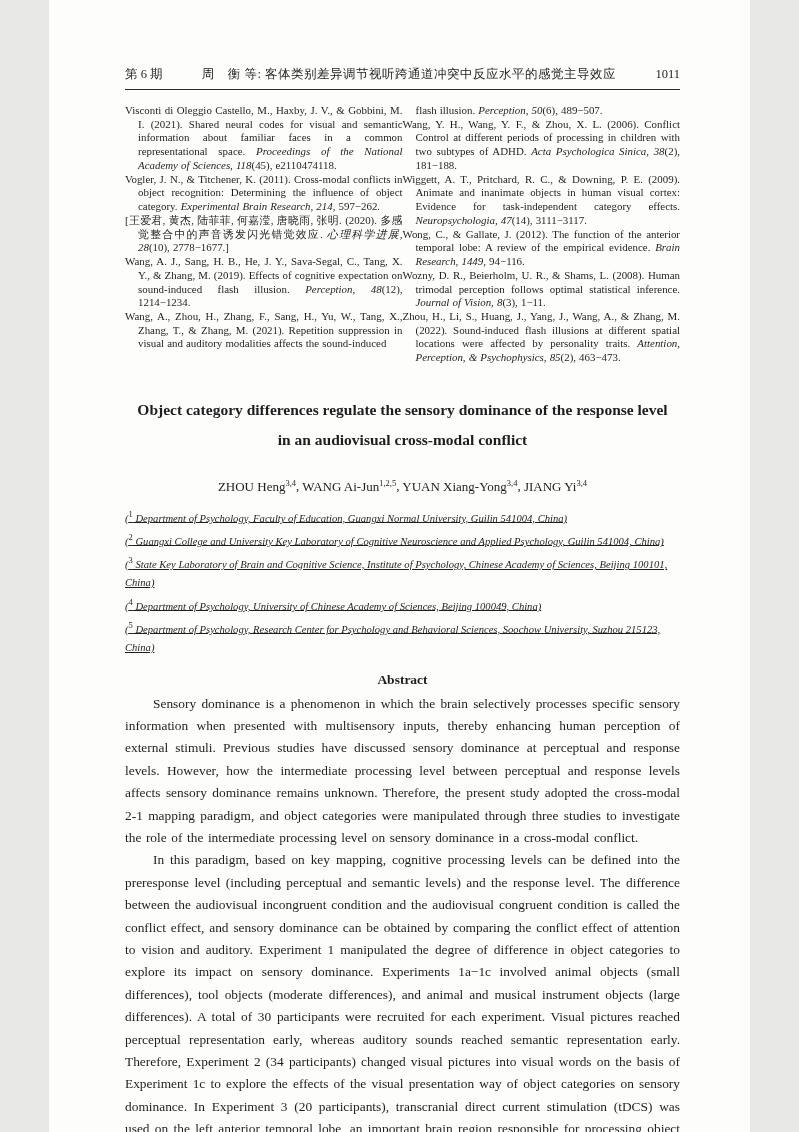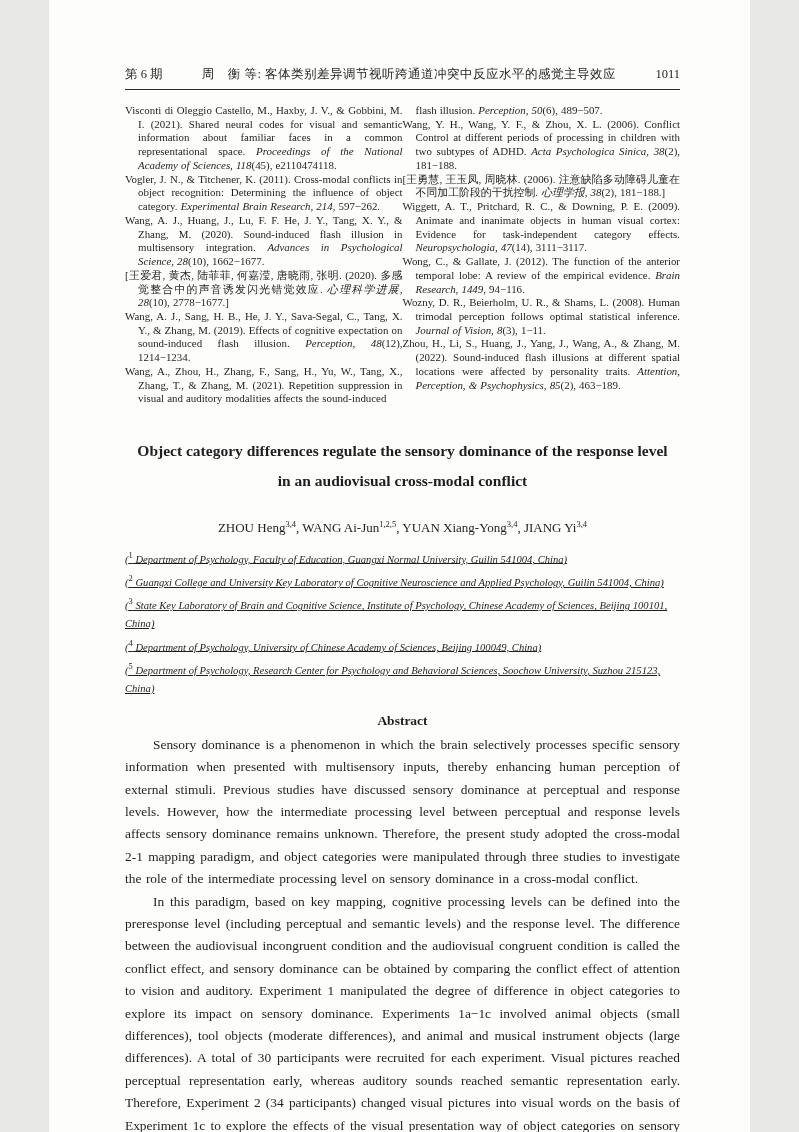--- a/index.html
+++ b/index.html
@@ -88,33 +88,31 @@
   <div class="running-head">
     <span>第 6 期</span>
     <span class="center">周　衡 等: 客体类别差异调节视听跨通道冲突中反应水平的感觉主导效应</span>
     <span>1011</span>
   </div>
 
   <div class="refs">
     <div class="col" id="refs-left">
         <p class="ref"><span>Visconti di Oleggio Castello, M., Haxby, J. V., &amp; Gobbini, M. I. (2021). Shared neural codes for visual and semantic information about familiar faces in a common representational space. </span><i>Proceedings of the National Academy of Sciences, 118</i><span>(45), e2110474118.</span></p>
         <p class="ref"><span>Vogler, J. N., &amp; Titchener, K. (2011). Cross-modal conflicts in object recognition: Determining the influence of object category. </span><i>Experimental Brain Research, 214</i><span>, 597−262.</span></p>
-        <p class="ref"><span>Wang, A. J., Huang, J., Lu, F. F. He, J. Y., Tang, X. Y., &amp; Zhang, M. (2020). Sound-induced flash illusion in multisensory integration. </span><i>Advances in Psychological Science, 28</i><span>(10), 1662−1677.</span></p>
         <p class="ref"><span>[王爱君, 黄杰, 陆菲菲, 何嘉滢, 唐晓雨, 张明. (2020). 多感觉整合中的声音诱发闪光错觉效应. </span><i>心理科学进展, 28</i><span>(10), 2778−1677.]</span></p>
         <p class="ref"><span>Wang, A. J., Sang, H. B., He, J. Y., Sava-Segal, C., Tang, X. Y., &amp; Zhang, M. (2019). Effects of cognitive expectation on sound-induced flash illusion. </span><i>Perception, 48</i><span>(12), 1214−1234.</span></p>
         <p class="ref"><span>Wang, A., Zhou, H., Zhang, F., Sang, H., Yu, W., Tang, X., Zhang, T., &amp; Zhang, M. (2021). Repetition suppression in visual and auditory modalities affects the sound-induced</span></p>
       </div>
     <div class="col" id="refs-right">
         <p class="ref cont"><span>flash illusion. </span><i>Perception, 50</i><span>(6), 489−507.</span></p>
         <p class="ref"><span>Wang, Y. H., Wang, Y. F., &amp; Zhou, X. L. (2006). Conflict Control at different periods of processing in children with two subtypes of ADHD. </span><i>Acta Psychologica Sinica, 38</i><span>(2), 181−188.</span></p>
-        <p class="ref"><span>[王勇慧, 王玉凤, 周晓林. (2006). 注意缺陷多动障碍儿童在不同加工阶段的干扰控制. </span><i>心理学报, 38</i><span>(2), 181−188.]</span></p>
         <p class="ref"><span>Wiggett, A. T., Pritchard, R. C., &amp; Downing, P. E. (2009). Animate and inanimate objects in human visual cortex: Evidence for task-independent category effects. </span><i>Neuropsychologia, 47</i><span>(14), 3111−3117.</span></p>
         <p class="ref"><span>Wong, C., &amp; Gallate, J. (2012). The function of the anterior temporal lobe: A review of the empirical evidence. </span><i>Brain Research, 1449</i><span>, 94−116.</span></p>
         <p class="ref"><span>Wozny, D. R., Beierholm, U. R., &amp; Shams, L. (2008). Human trimodal perception follows optimal statistical inference. </span><i>Journal of Vision, 8</i><span>(3), 1−11.</span></p>
-        <p class="ref"><span>Zhou, H., Li, S., Huang, J., Yang, J., Wang, A., &amp; Zhang, M. (2022). Sound-induced flash illusions at different spatial locations were affected by personality traits. </span><i>Attention, Perception, &amp; Psychophysics, 85</i><span>(2), 463−189.</span></p>
+        <p class="ref"><span>Zhou, H., Li, S., Huang, J., Yang, J., Wang, A., &amp; Zhang, M. (2022). Sound-induced flash illusions at different spatial locations were affected by personality traits. </span><i>Attention, Perception, &amp; Psychophysics, 85</i><span>(2), 463−473.</span></p>
       </div>
   </div>
 
   <div class="article-title">
     <div>Object category differences regulate the sensory dominance of the response level</div>
     <div>in an audiovisual cross-modal conflict</div>
   </div>
 
   <div class="authors" id="authors-line"><span>ZHOU Heng<sup>3,4</sup></span>, <span>WANG Ai-Jun<sup>1,2,5</sup></span>, <span>YUAN Xiang-Yong<sup>3,4</sup></span>, <span>JIANG Yi<sup>3,4</sup></span></div>
 

